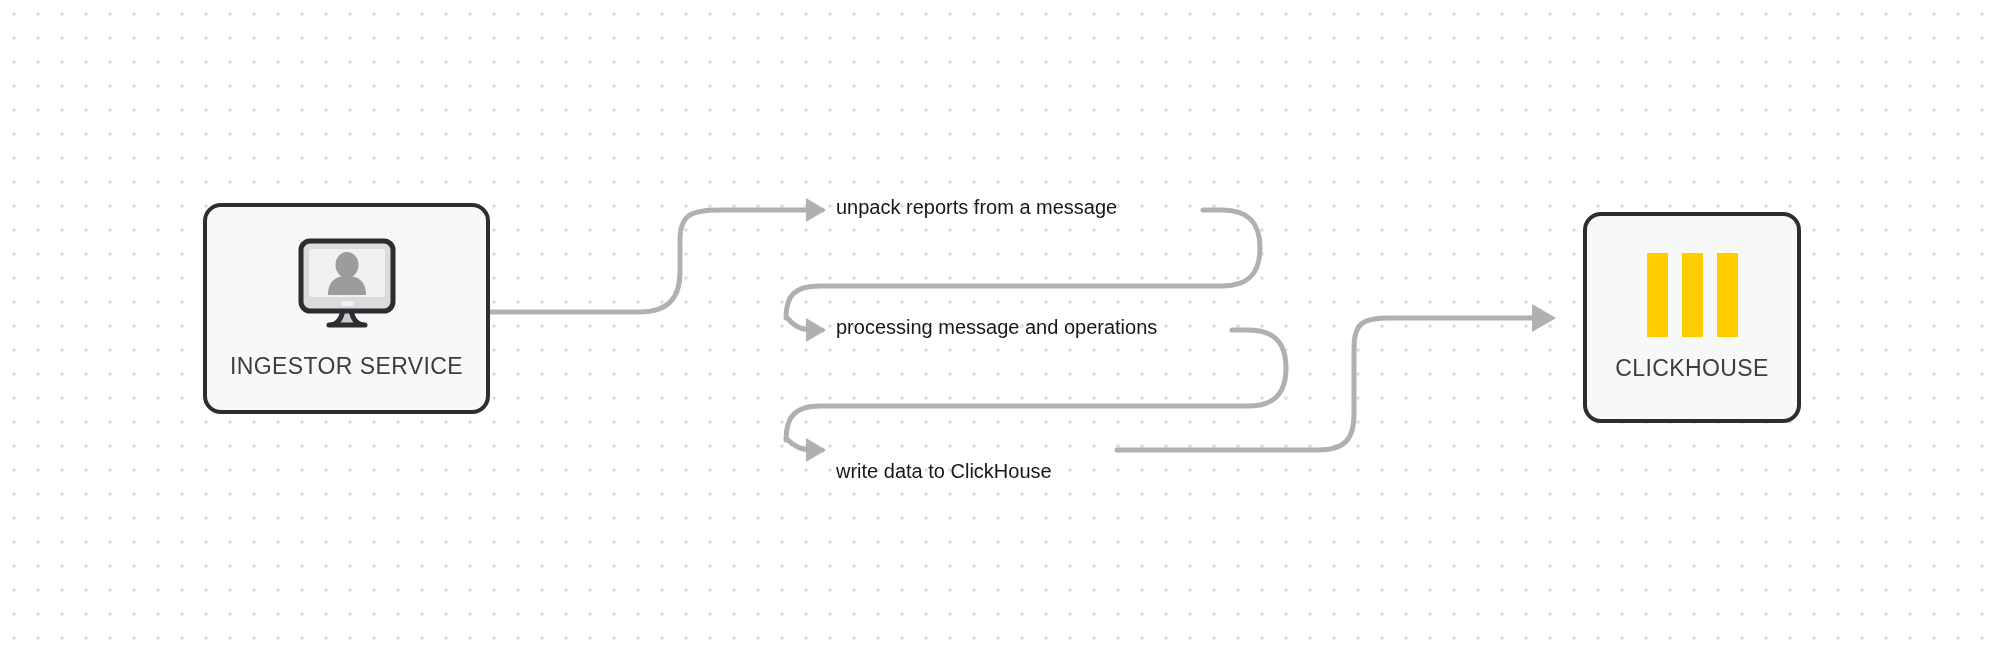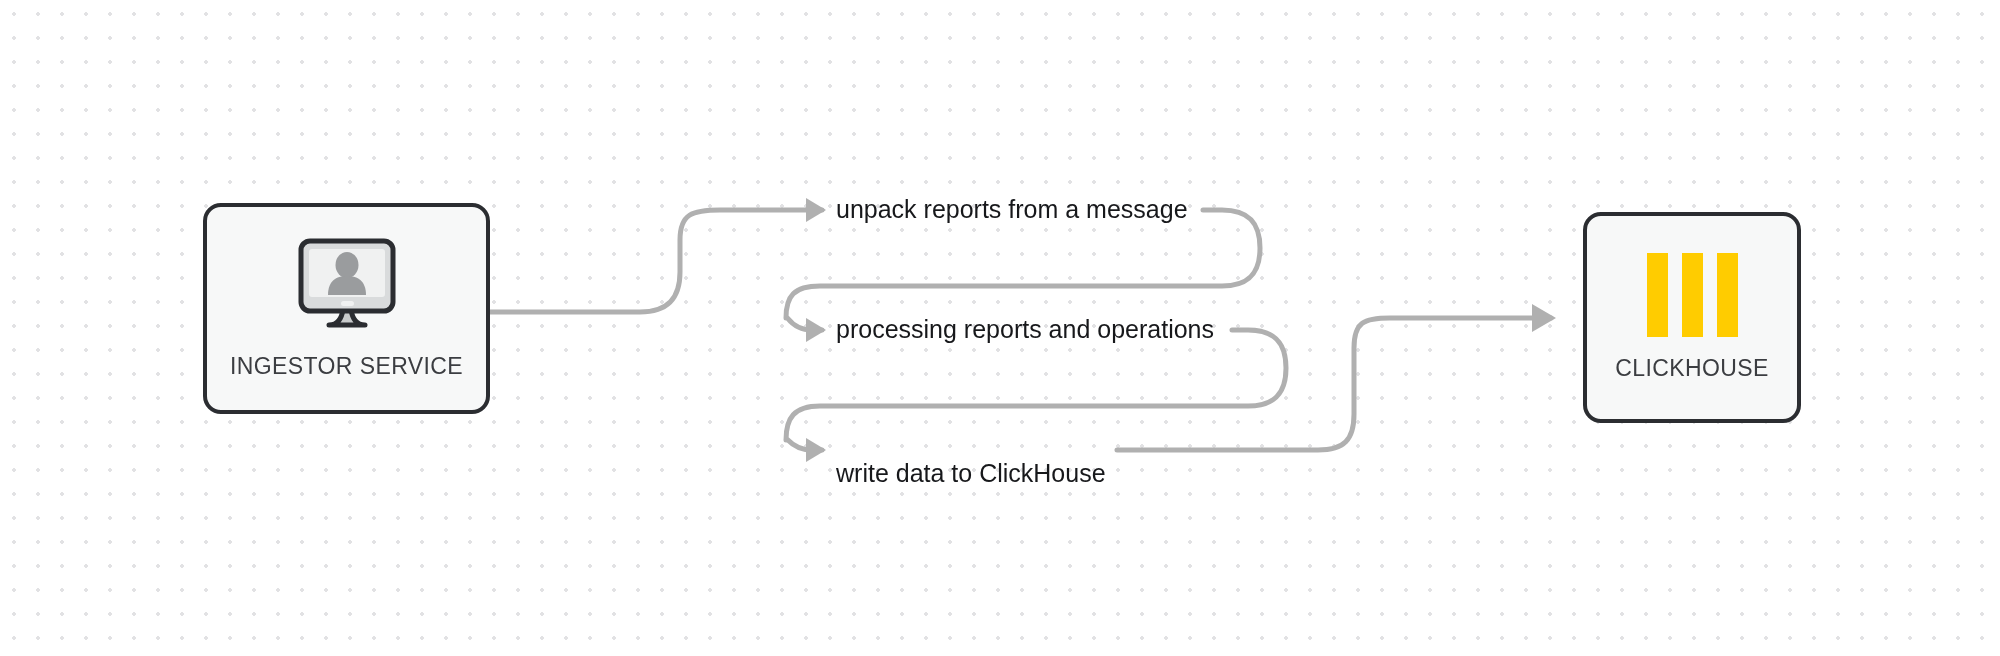--- a/index.html
+++ b/index.html
@@ -82,21 +82,21 @@
     stroke: #b0b0b0;
     stroke-width: 5;
     stroke-linecap: round;
     stroke-linejoin: round;
   }
   .edge-arrow { fill: #b0b0b0; }
 
   
   .edge-label {
     position: absolute;
-    font-size: 25px;
+    font-size: 20px;
     color: #17181b;
     white-space: nowrap;
     line-height: 1;
   }
   #edge-label-0 { left: 836px; top: 197px; }
   #edge-label-1 { left: 836px; top: 317px; }
   #edge-label-2 { left: 836px; top: 437px; margin-top: 24px; }
 </style>
 </head>
 <body>
@@ -137,21 +137,21 @@
              L 1318 450
              C 1344 450 1354 440 1354 414
              L 1354 348
              C 1354 322 1364 318 1390 318
              L 1551 318"></path>
     <polygon class="edge-arrow" points="1556,318 1532,304 1532,332"></polygon>
   </svg>
 
   <div class="edge-label" id="edge-label-0">unpack reports from a message</div>
 
-  <div class="edge-label" id="edge-label-1">processing reports and operations</div>
+  <div class="edge-label" id="edge-label-1">processing message and operations</div>
 
   <div class="edge-label" id="edge-label-2">write data to ClickHouse</div>
 
   <div class="node" id="node-ingestor">
     <span class="monitor-icon">
       <svg width="104" height="96" viewBox="0 0 104 96">
 
         <path d="M 34 88 C 44 88 47 80 48 72 L 56 72 C 57 80 60 88 70 88 Z" fill="#c9cbcc" stroke="#2b2d31" stroke-width="5" stroke-linejoin="round"></path>
 
         <rect x="6" y="4" width="92" height="70" rx="9" ry="9" fill="#d9dbdc" stroke="#2b2d31" stroke-width="5"></rect>

